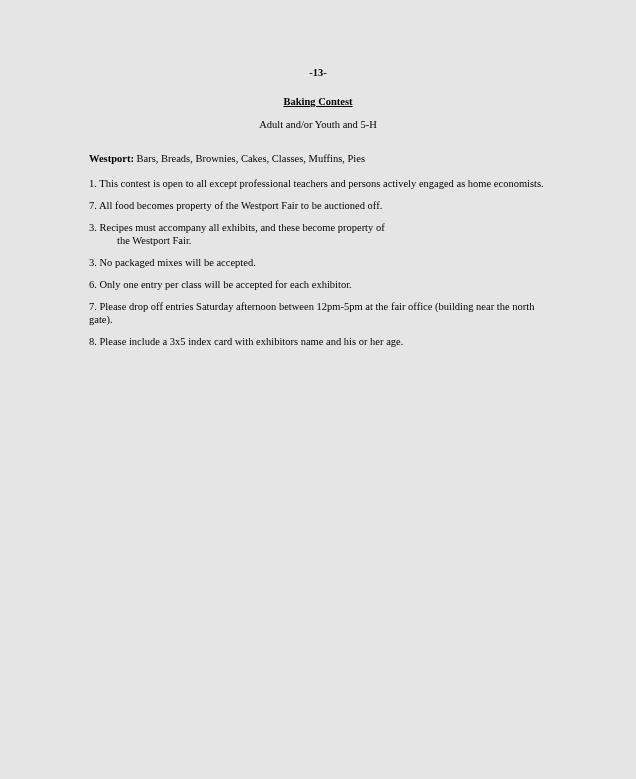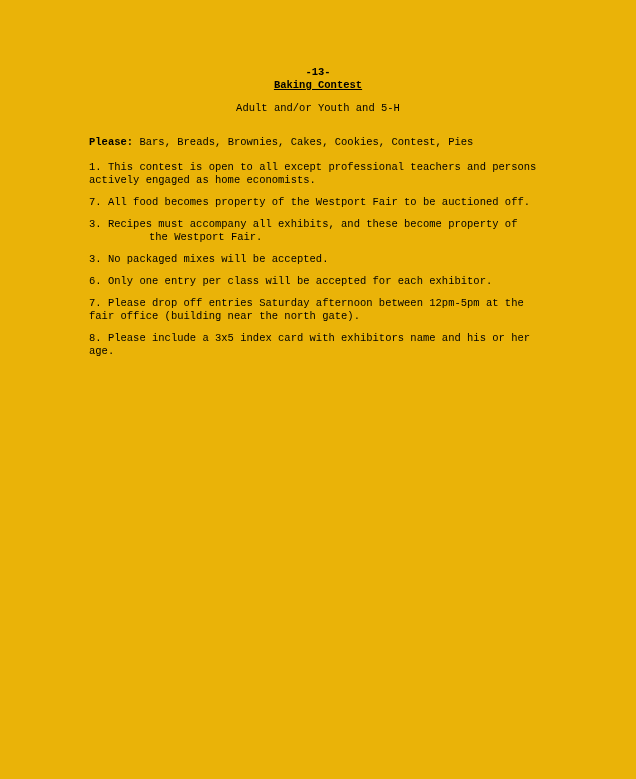--- a/index.html
+++ b/index.html
@@ -4,78 +4,79 @@
 <style>
   html, body {
     margin: 0;
     padding: 0;
     background: #ffffff;
   }
   .page {
     position: relative;
     width: 636px;
     height: 779px;
-    background: #eab308;
+    background: #e5e5e5;
     color: #000000;
-    font-family: Liberation Mono, monospace;
+    font-family: Liberation Serif, serif;
     font-size: 10.5px;
     line-height: 13px;
     overflow: hidden;
   }
   .content {
     box-sizing: border-box;
     width: 636px;
     padding: 66px 89px 0 89px;
   }
   .centered {
     text-align: center;
   }
   .page-number {
     font-weight: bold;
   }
   .doc-title {
     font-weight: bold;
     text-decoration: underline;
+    margin-top: 16px;
   }
   .doc-subtitle {
     margin-top: 10px;
   }
   .classes-line {
     margin-top: 21px;
     width: 458px;
   }
   .classes-label {
     font-weight: bold;
   }
   .rule {
     width: 458px;
     margin-top: 9px;
   }
   .rule.first {
     margin-top: 12px;
   }
   .rule-indent-line {
-    margin-left: 60px;
+    margin-left: 28px;
   }
 </style>
 </head>
 <body>
 
 <div class="page">
   <div class="content">
 
     <div class="centered page-number">-13-</div>
 
     <div class="centered doc-title">Baking Contest</div>
 
     <div class="centered doc-subtitle">Adult and/or Youth and 5-H</div>
 
     <div class="classes-line">
-      <span class="classes-label">Please:</span>
-      <span>Bars, Breads, Brownies, Cakes, Cookies, Contest, Pies</span>
+      <span class="classes-label">Westport:</span>
+      <span>Bars, Breads, Brownies, Cakes, Classes, Muffins, Pies</span>
     </div>
 
     <div class="rule first">1. This contest is open to all except professional teachers and persons actively engaged as home economists.</div>
 
     <div class="rule">7. All food becomes property of the Westport Fair to be auctioned off.</div>
 
     <div class="rule">
       <div>3. Recipes must accompany all exhibits, and these become property of</div>
       <div class="rule-indent-line">the Westport Fair.</div>
     </div>

